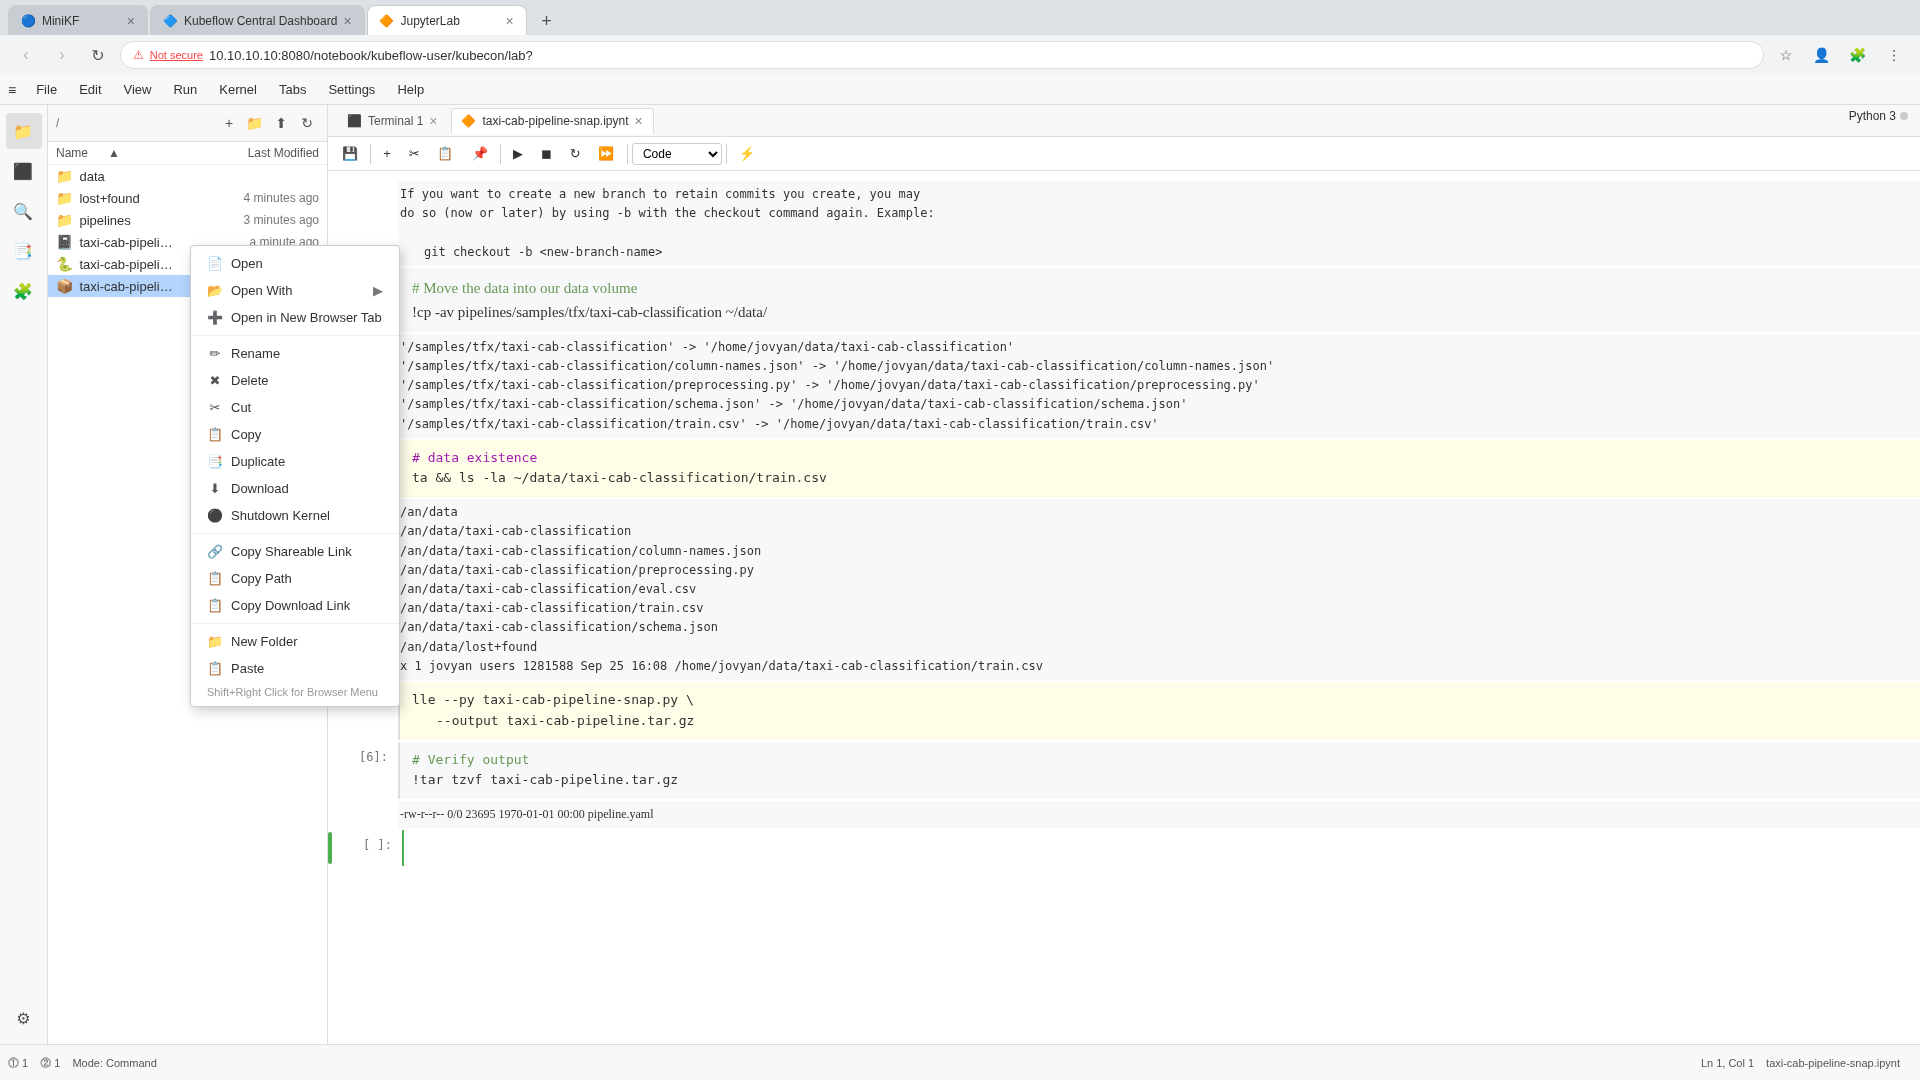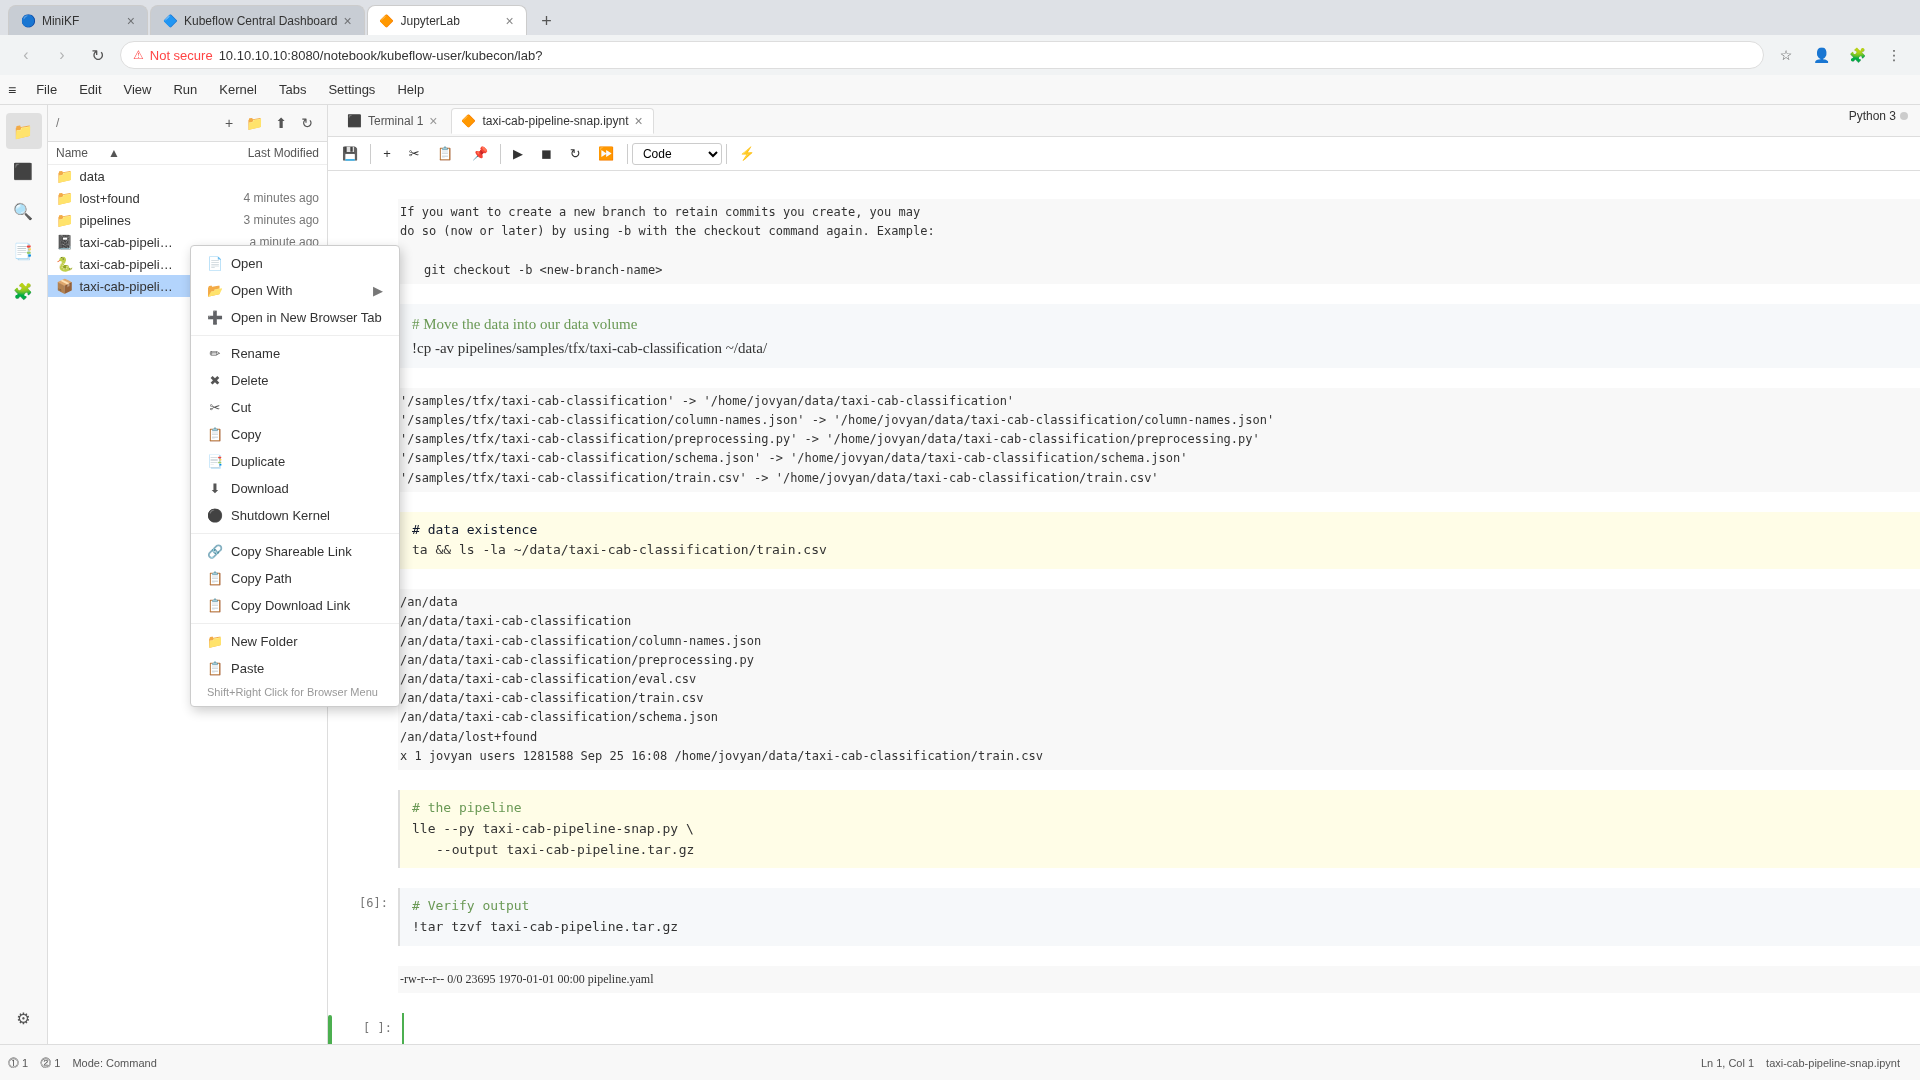--- a/index.html
+++ b/index.html
@@ -10,21 +10,21 @@
     .browser-tab { display: flex; align-items: center; padding: 6px 12px; background: #f1f3f4; border-radius: 8px 8px 0 0; min-width: 160px; max-width: 240px; font-size: 12px; color: #333; cursor: pointer; gap: 6px; height: 30px; border: 1px solid #ccc; border-bottom: none; }
     .browser-tab.active { background: #fff; }
     .browser-tab .tab-title { flex: 1; overflow: hidden; text-overflow: ellipsis; white-space: nowrap; }
     .browser-tab .tab-close { opacity: 0.6; font-size: 14px; }
     .browser-tab-new { width: 28px; height: 28px; display: flex; align-items: center; justify-content: center; border-radius: 50%; cursor: pointer; font-size: 18px; color: #555; margin-left: 4px; }
     .browser-nav { display: flex; align-items: center; background: #f1f3f4; height: 40px; padding: 0 12px; gap: 8px; }
     .nav-btn { width: 28px; height: 28px; border-radius: 50%; display: flex; align-items: center; justify-content: center; cursor: pointer; color: #555; font-size: 16px; }
     .nav-btn.disabled { opacity: 0.4; }
     .address-bar { flex: 1; background: #fff; border-radius: 20px; height: 28px; display: flex; align-items: center; padding: 0 12px; font-size: 13px; gap: 6px; border: 1px solid #ddd; }
     .address-bar .lock-icon { color: #f44; font-size: 12px; }
-    .address-bar .not-secure { color: #f44; font-size: 13px; }
+    .address-bar .not-secure { color: #f44; font-size: 11px; text-decoration: underline; }
     .address-bar .url-text { color: #333; flex: 1; }
     .browser-action-btn { width: 28px; height: 28px; display: flex; align-items: center; justify-content: center; cursor: pointer; color: #555; font-size: 14px; }
 
     
     .app-container { display: flex; flex-direction: column; height: calc(1080px - 75px); background: #fff; }
 
     
     .menu-bar { display: flex; align-items: center; background: #f8f8f8; border-bottom: 1px solid #ddd; padding: 0 8px; height: 30px; gap: 2px; }
     .menu-logo { margin-right: 8px; font-weight: bold; font-size: 14px; color: #333; }
     .menu-item { padding: 4px 10px; cursor: pointer; border-radius: 4px; font-size: 13px; color: #333; }
@@ -65,21 +65,21 @@
     .notebook-area { flex: 1; display: flex; flex-direction: column; overflow: hidden; }
     .notebook-tabs { display: flex; align-items: center; background: #f8f8f8; border-bottom: 1px solid #ddd; padding: 0 8px; height: 32px; gap: 2px; }
     .notebook-tab { display: flex; align-items: center; padding: 4px 10px; border-radius: 4px 4px 0 0; font-size: 12px; color: #555; cursor: pointer; gap: 6px; border: 1px solid transparent; }
     .notebook-tab.active { background: #fff; border-color: #ddd; border-bottom-color: #fff; color: #333; }
     .notebook-tab .tab-close { font-size: 14px; opacity: 0.6; }
     .notebook-toolbar { display: flex; align-items: center; background: #fff; border-bottom: 1px solid #ddd; padding: 2px 6px; height: 34px; gap: 2px; }
     .nb-btn { padding: 2px 8px; height: 26px; display: flex; align-items: center; justify-content: center; cursor: pointer; border-radius: 3px; font-size: 13px; color: #333; border: none; background: none; gap: 4px; }
     .nb-separator { width: 1px; background: #ccc; height: 20px; margin: 0 2px; }
     .cell-type-select { padding: 2px 6px; border: 1px solid #ccc; border-radius: 3px; font-size: 12px; background: #fff; cursor: pointer; }
     .notebook-content { flex: 1; overflow-y: auto; background: #fff; padding: 8px 0; }
-    .cell { display: flex; margin: 20px 0; }
+    .cell { display: flex; margin: 2px 0; }
     .cell-prompt { width: 70px; text-align: right; padding: 8px 10px 8px 0; font-size: 12px; color: #777; font-family: monospace; flex-shrink: 0; }
     .cell-content { flex: 1; border-left: 2px solid transparent; padding: 8px 12px; font-family: 'Courier New', monospace; font-size: 13px; line-height: 1.5; }
     .cell-content.active-cell { border-left-color: #4CAF50; }
     .cell-output { background: #f8f8f8; padding: 4px 0; }
 
     
     .status-bar { display: flex; align-items: center; background: #f8f8f8; border-top: 1px solid #ddd; height: 36px; padding: 0 8px; font-size: 11px; color: #555; }
     .status-left { display: flex; align-items: center; gap: 12px; }
     .status-right { margin-left: auto; display: flex; align-items: center; gap: 12px; }
 
@@ -341,21 +341,21 @@
             <div>'/samples/tfx/taxi-cab-classification/column-names.json' -&gt; '/home/jovyan/data/taxi-cab-classification/column-names.json'</div>
             <div>'/samples/tfx/taxi-cab-classification/preprocessing.py' -&gt; '/home/jovyan/data/taxi-cab-classification/preprocessing.py'</div>
             <div>'/samples/tfx/taxi-cab-classification/schema.json' -&gt; '/home/jovyan/data/taxi-cab-classification/schema.json'</div>
             <div>'/samples/tfx/taxi-cab-classification/train.csv' -&gt; '/home/jovyan/data/taxi-cab-classification/train.csv'</div>
           </div>
         </div>
 
         <div class="cell">
           <div class="cell-prompt"></div>
           <div class="cell-content" style="background:#fffde7; font-family:monospace; font-size:13px; line-height:1.6; border-left:2px solid #ddd;">
-            <div style="color:#0f172a;"># data existence</div>
+            <div style="color:#a21caf;"># data existence</div>
             <div>ta &amp;&amp; ls -la ~/data/taxi-cab-classification/train.csv</div>
           </div>
         </div>
 
         <div class="cell">
           <div class="cell-prompt"></div>
           <div class="cell-content cell-output" style="font-family:monospace; font-size:12px; color:#333; line-height:1.6; background:#f8f8f8;">
             <div>/an/data</div>
             <div>/an/data/taxi-cab-classification</div>
             <div>/an/data/taxi-cab-classification/column-names.json</div>
@@ -364,21 +364,20 @@
             <div>/an/data/taxi-cab-classification/train.csv</div>
             <div>/an/data/taxi-cab-classification/schema.json</div>
             <div>/an/data/lost+found</div>
             <div>x 1 jovyan users 1281588 Sep 25 16:08 /home/jovyan/data/taxi-cab-classification/train.csv</div>
           </div>
         </div>
 
         <div class="cell">
           <div class="cell-prompt"></div>
           <div class="cell-content" style="background:#fffde7; font-family:monospace; font-size:13px; line-height:1.6; border-left:2px solid #ddd;">
-            <div style="color:#6a9955;"># the pipeline</div>
             <div>lle --py taxi-cab-pipeline-snap.py \</div>
             <div style="padding-left:24px;">--output taxi-cab-pipeline.tar.gz</div>
           </div>
         </div>
 
         <div class="cell">
           <div class="cell-prompt">[6]:</div>
           <div class="cell-content" style="background:#f6f8fa; border-left:2px solid #ddd; font-family:monospace; font-size:13px; line-height:1.6;">
             <div style="color:#6a9955;"># Verify output</div>
             <div>!tar tzvf taxi-cab-pipeline.tar.gz</div>

